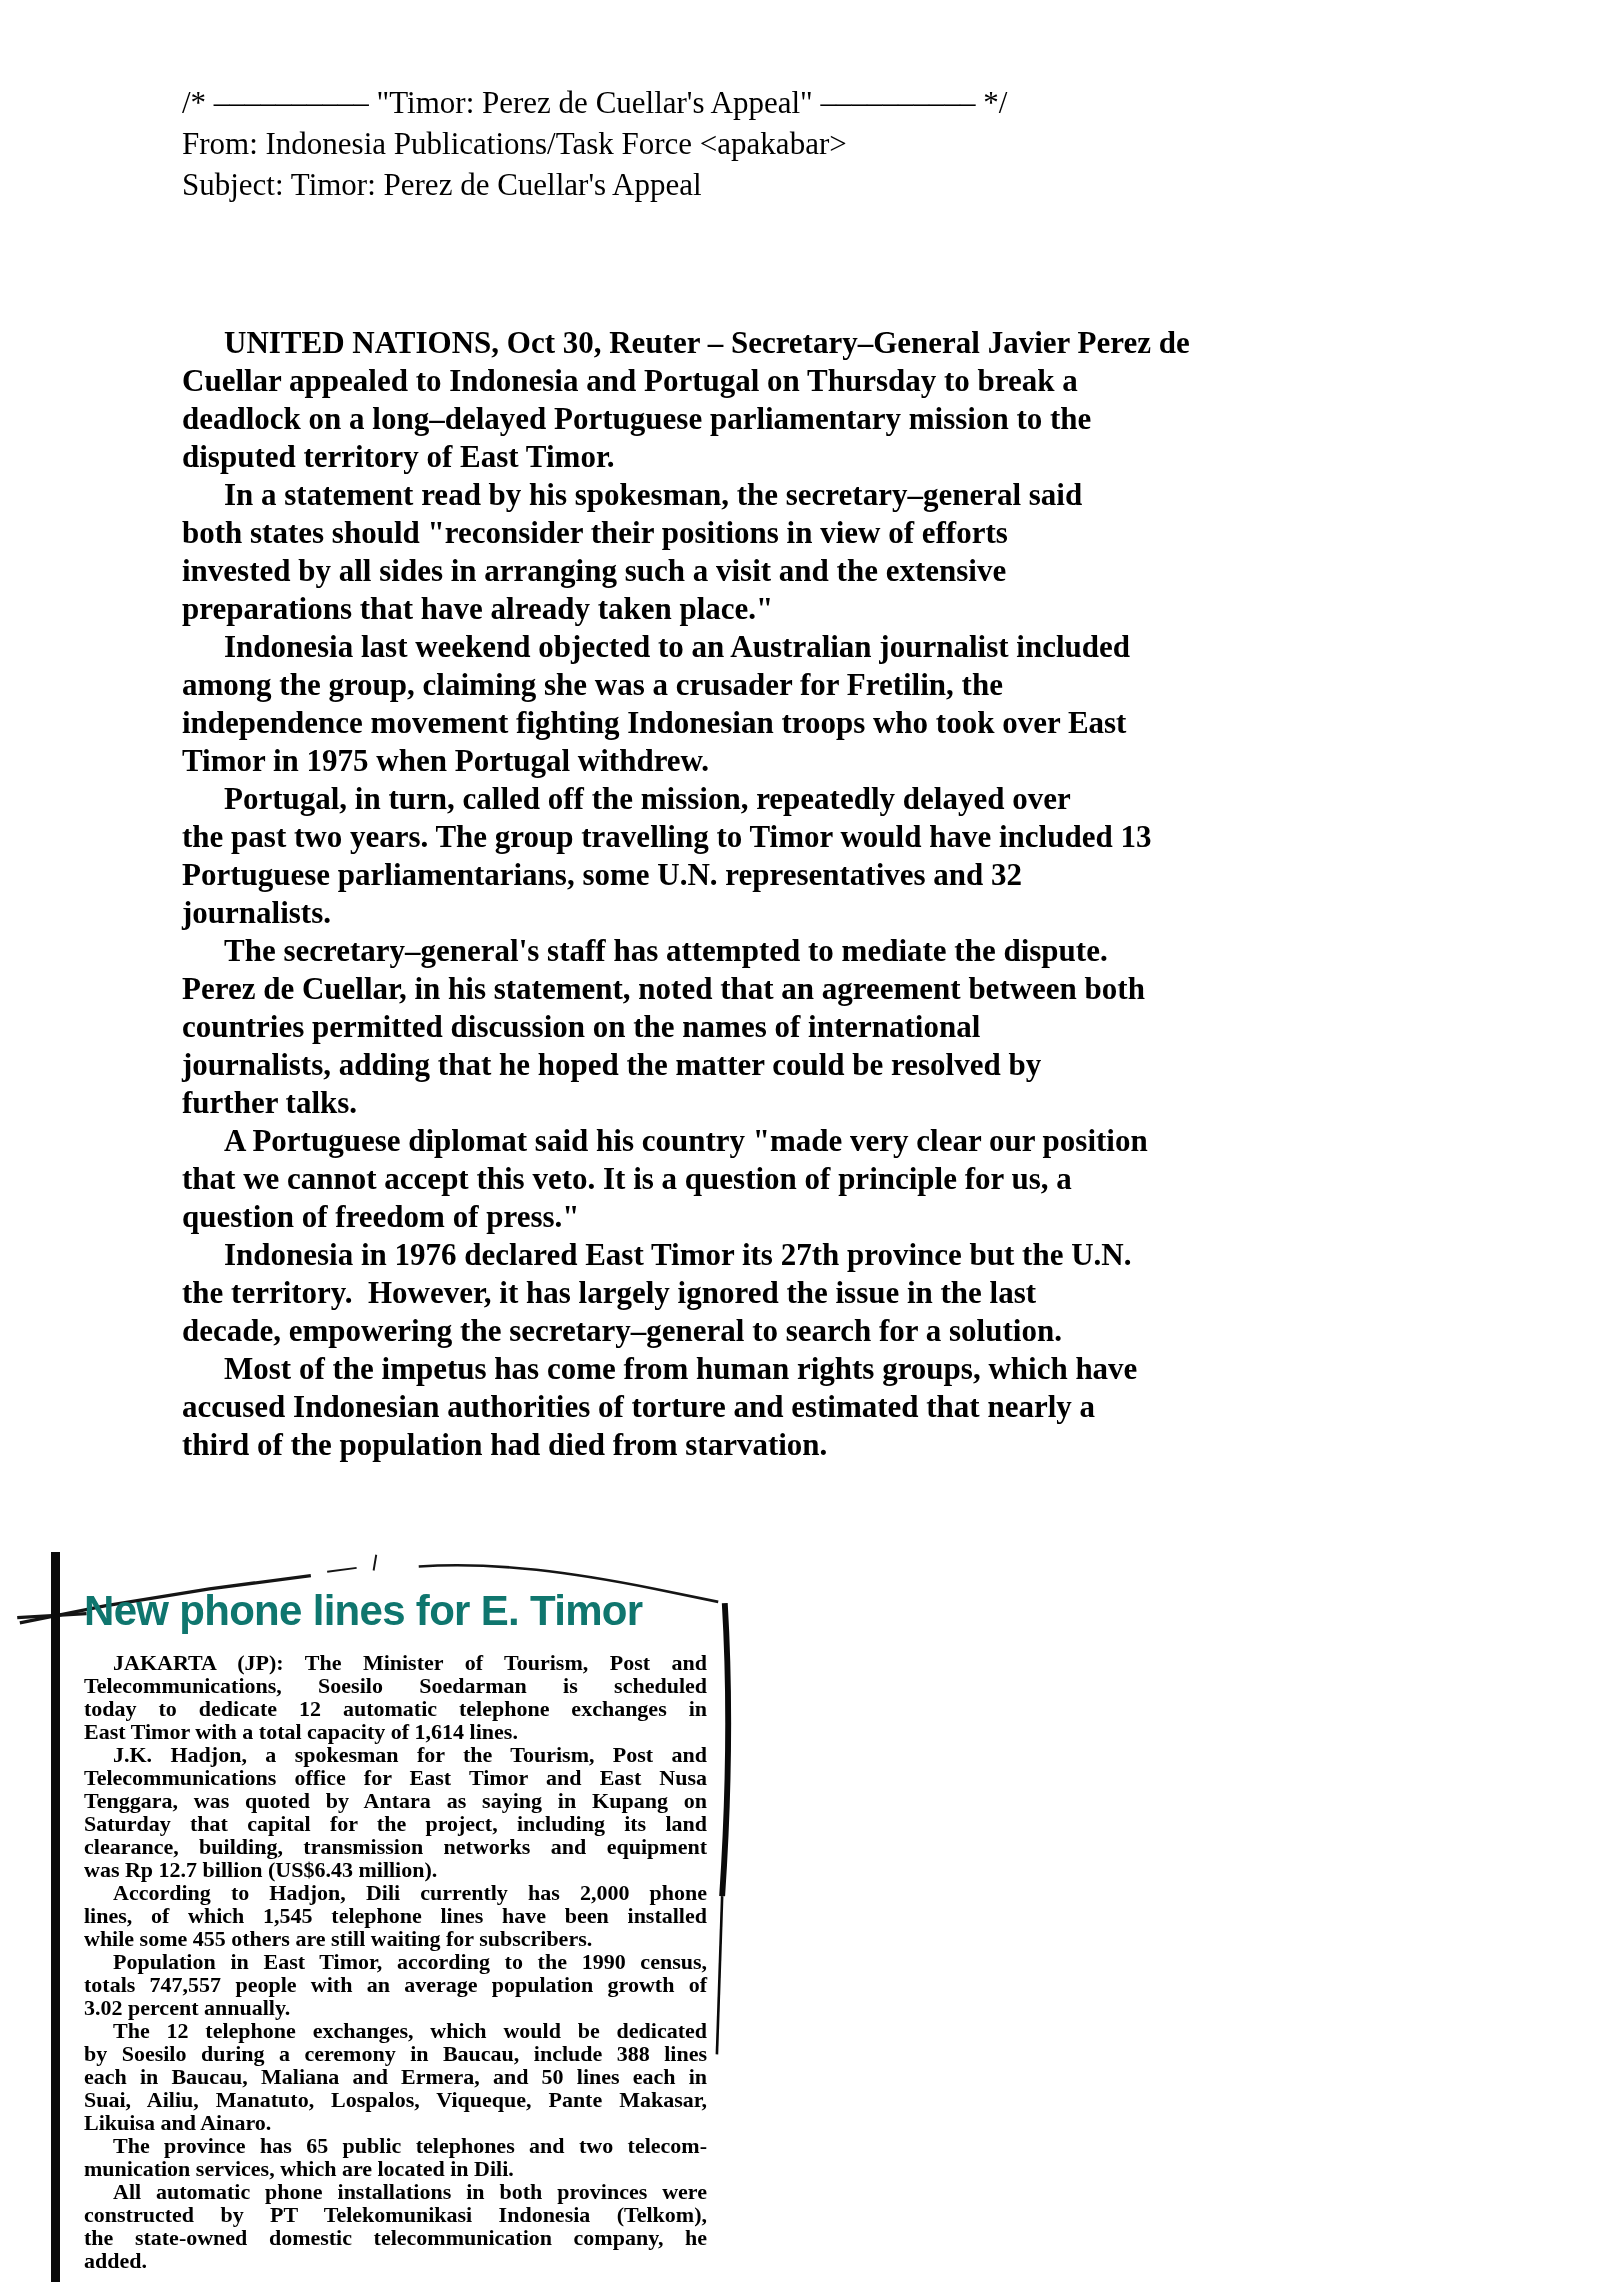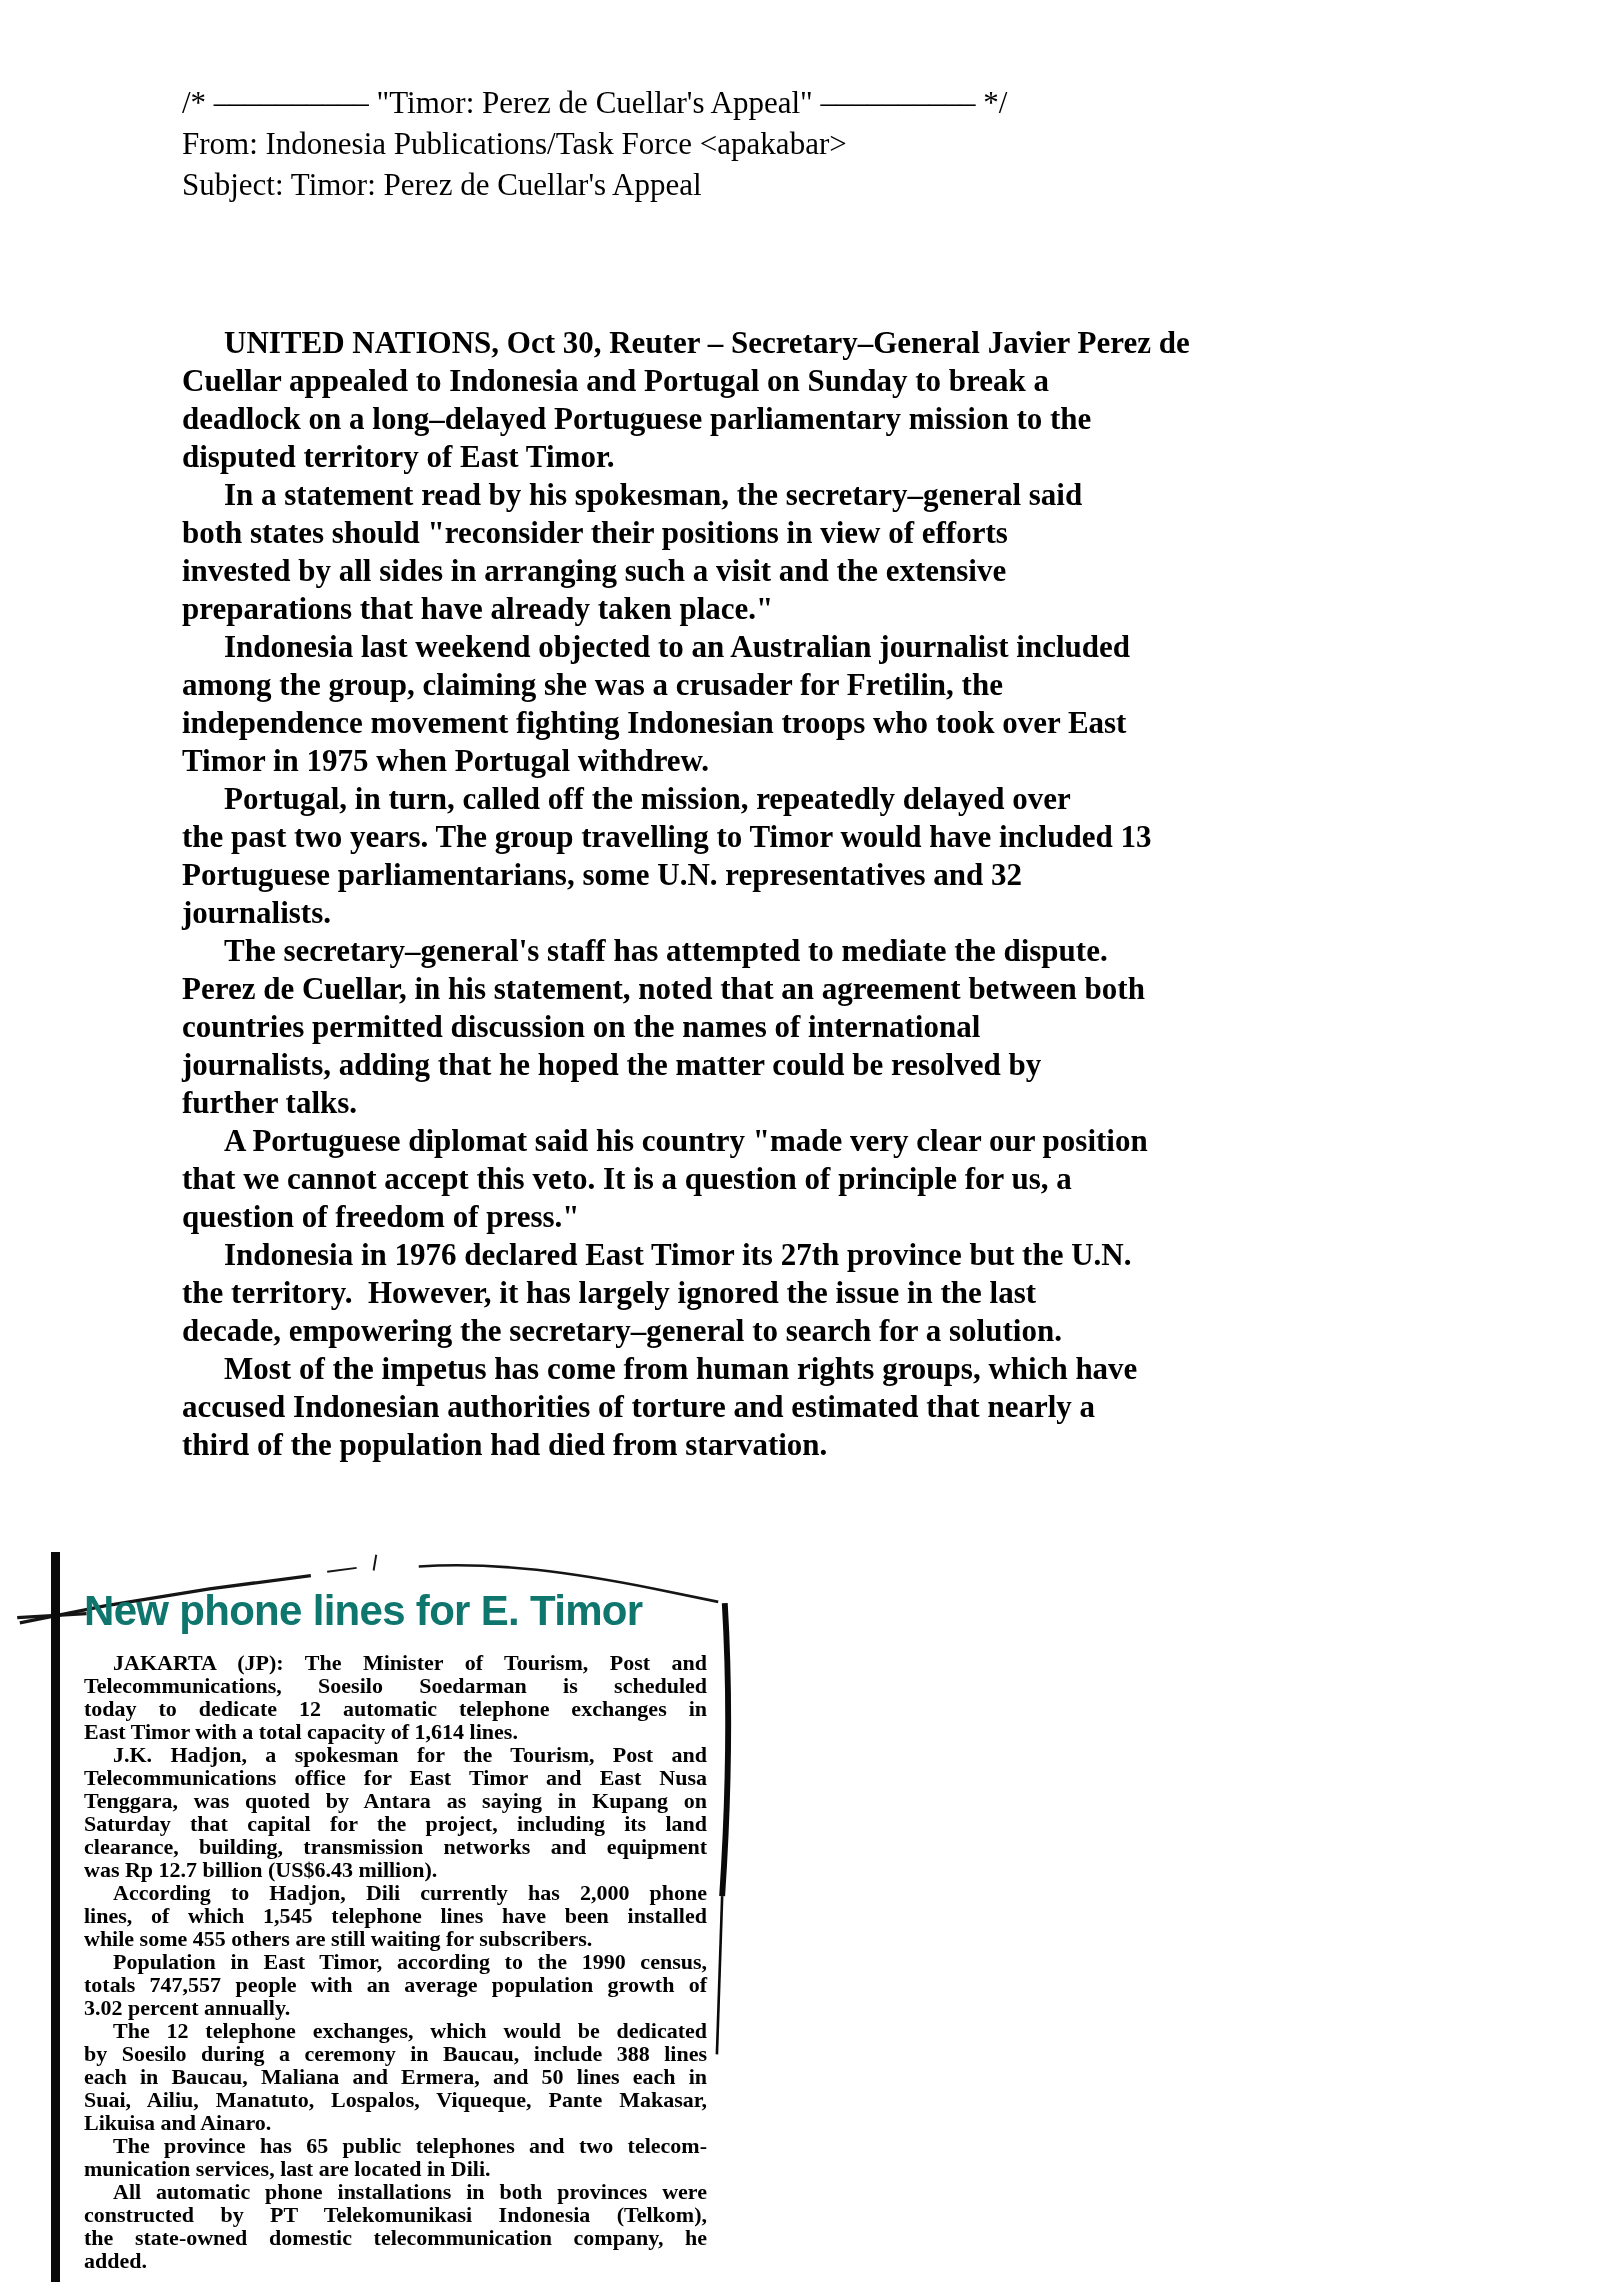--- a/index.html
+++ b/index.html
@@ -93,21 +93,21 @@
 
   <div class="email-header">
     <div class="hline">/* –––––––––– "Timor: Perez de Cuellar's Appeal" –––––––––– */</div>
     <div class="hline">From: Indonesia Publications/Task Force &lt;apakabar&gt;</div>
     <div class="hline">Subject: Timor: Perez de Cuellar's Appeal</div>
   </div>
 
 
   <div class="article-body" id="article-body">
       <div class="line first">UNITED NATIONS, Oct 30, Reuter – Secretary–General Javier Perez de</div>
-      <div class="line">Cuellar appealed to Indonesia and Portugal on Sunday to break a</div>
+      <div class="line">Cuellar appealed to Indonesia and Portugal on Thursday to break a</div>
       <div class="line">deadlock on a long–delayed Portuguese parliamentary mission to the</div>
       <div class="line">disputed territory of East Timor.</div>
       <div class="line first">In a statement read by his spokesman, the secretary–general said</div>
       <div class="line">both states should "reconsider their positions in view of efforts</div>
       <div class="line">invested by all sides in arranging such a visit and the extensive</div>
       <div class="line">preparations that have already taken place."</div>
       <div class="line first">Indonesia last weekend objected to an Australian journalist included</div>
       <div class="line">among the group, claiming she was a crusader for Fretilin, the</div>
       <div class="line">independence movement fighting Indonesian troops who took over East</div>
       <div class="line">Timor in 1975 when Portugal withdrew.</div>
@@ -165,21 +165,21 @@
         <div class="line">while some 455 others are still waiting for subscribers.</div>
         <div class="line first just">Population in East Timor, according to the 1990 census,</div>
         <div class="line just">totals 747,557 people with an average population growth of</div>
         <div class="line">3.02 percent annually.</div>
         <div class="line first just">The 12 telephone exchanges, which would be dedicated</div>
         <div class="line just">by Soesilo during a ceremony in Baucau, include 388 lines</div>
         <div class="line just">each in Baucau, Maliana and Ermera, and 50 lines each in</div>
         <div class="line just">Suai, Ailiu, Manatuto, Lospalos, Viqueque, Pante Makasar,</div>
         <div class="line">Likuisa and Ainaro.</div>
         <div class="line first just">The province has 65 public telephones and two telecom-</div>
-        <div class="line">munication services, last are located in Dili.</div>
+        <div class="line">munication services, which are located in Dili.</div>
         <div class="line first just">All automatic phone installations in both provinces were</div>
         <div class="line just">constructed by PT Telekomunikasi Indonesia (Telkom),</div>
         <div class="line just">the state-owned domestic telecommunication company, he</div>
         <div class="line">added.</div>
       </div>
   </div>
 
 </div>
 
 

